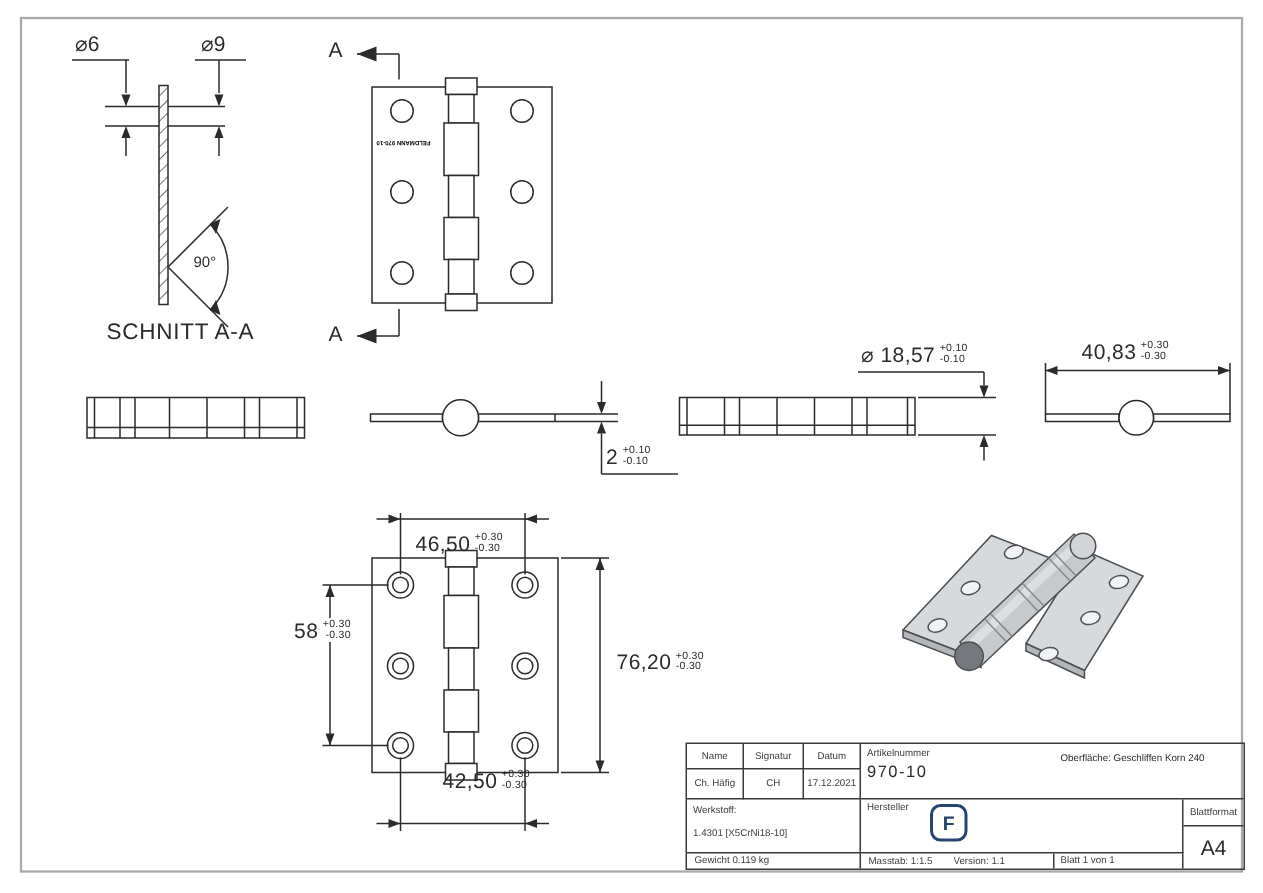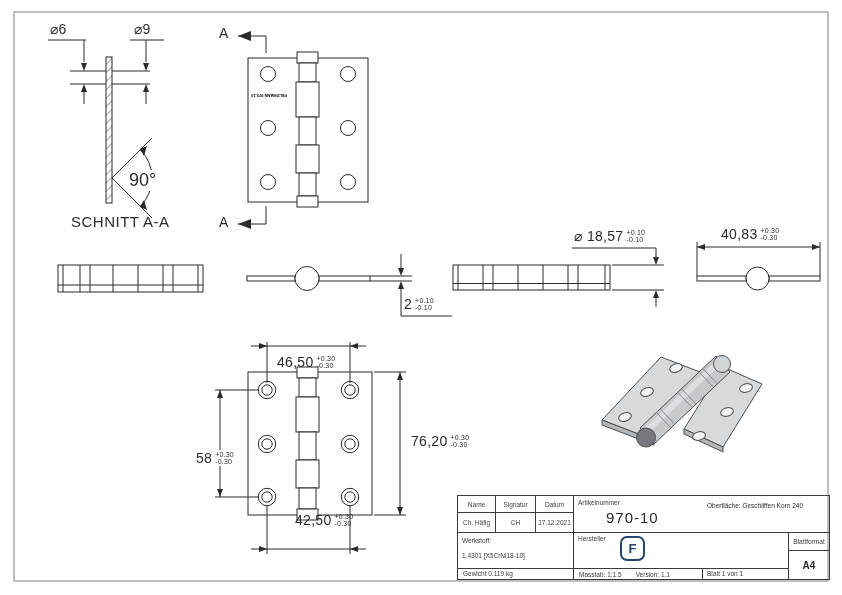--- a/index.html
+++ b/index.html
@@ -13,23 +13,23 @@
             line-height:7.5px;margin-left:3px;letter-spacing:.2px;}
   .wbg{background:#fff;padding:0 2px;}
   .stamp{position:absolute;font-size:4px;font-weight:bold;color:#000;transform:rotate(180deg);
          letter-spacing:0;line-height:4px;}
   
   .tb{position:absolute;left:457px;top:495px;width:371px;height:83px;border:1px solid #3a3a3a;
       font-size:6.5px;color:#3d3d3d;}
   .tb .cell{position:absolute;box-sizing:border-box;}
   .bR{border-right:1px solid #3a3a3a;} .bB{border-bottom:1px solid #3a3a3a;}
   .cent{display:flex;align-items:center;justify-content:center;}
-  .artnr{position:absolute;left:4px;top:13px;font-size:15px;letter-spacing:1px;color:#2b2b2b;margin-left:28px;}
+  .artnr{position:absolute;left:4px;top:13px;font-size:11px;letter-spacing:1px;color:#2b2b2b;}
   .lbl{position:absolute;left:4px;top:3px;}
-  .a4{font-size:10px;color:#2b2b2b;font-weight:bold;}
+  .a4{font-size:14px;color:#2b2b2b;}
   .logo{position:absolute;left:46px;top:3px;display:flex;align-items:flex-start;}
   .logo-ic{width:21px;height:21px;border:2.5px solid #24466e;border-radius:7px;display:flex;
            align-items:center;justify-content:center;font-weight:bold;font-size:13px;color:#24466e;}
   .logo-tx{margin-left:5px;}
   .logo-name{font-size:16px;color:#24466e;letter-spacing:.2px;line-height:17px;}
   .logo-tag{font-size:4px;color:#5b79a5;letter-spacing:.5px;margin-top:1px;}
   .row-inline{display:flex;gap:14px;align-items:center;height:100%;padding-left:5px;}
 </style>
 </head>
 <body>
@@ -173,21 +173,21 @@
     <ellipse cx="676" cy="368" rx="6.5" ry="4.2" fill="#f2f3f4" transform="rotate(-18 676 368)"></ellipse>
 
     <ellipse cx="746" cy="388" rx="6.5" ry="4.2" fill="#f2f3f4" transform="rotate(-14 746 388)"></ellipse>
     <ellipse cx="727" cy="412" rx="6.5" ry="4.2" fill="#f2f3f4" transform="rotate(-14 727 412)"></ellipse>
     <ellipse cx="699" cy="436" rx="6.5" ry="4.2" fill="#f2f3f4" transform="rotate(-14 699 436)"></ellipse>
   </g>
 </svg>
 
 <div class="txt" style="left:50px;top:21px;font-size:14px;">⌀6</div>
 <div class="txt" style="left:134px;top:21px;font-size:14px;">⌀9</div>
-<div class="txt wbg" style="left:127px;top:170px;font-size:18px;">90°</div>
+<div class="txt wbg" style="left:127px;top:170px;font-size:10px;">90°</div>
 <div class="txt" style="left:71px;top:213px;font-size:15px;letter-spacing:.5px;">SCHNITT A-A</div>
 <div class="txt" style="left:219px;top:25px;font-size:14px;">A</div>
 <div class="txt" style="left:219px;top:214px;font-size:14px;">A</div>
 <div class="stamp" style="left:251px;top:93px;">FELDMANN 970-10</div>
 
 <div class="dim" style="left:404px;top:296px;">
   <span class="v">2</span>
   <span class="tol">
     <span>+0.10</span>
         <span>-0.10</span>
@@ -211,21 +211,21 @@
 </div>
 
 <div class="dim" style="left:277px;top:329px;margin-top:25px;">
   <span class="v">46,50</span>
   <span class="tol">
     <span>+0.30</span>
         <span>-0.30</span>
   </span>
 </div>
 
-<div class="dim wbg" style="left:194px;top:450px;">
+<div class="dim wbg" style="left:194px;top:412px;text-align:right;">
   <span class="v">58</span>
   <span class="tol">
     <span>+0.30</span>
         <span>-0.30</span>
   </span>
 </div>
 
 <div class="dim" style="left:411px;top:433px;">
   <span class="v">76,20</span>
   <span class="tol">

